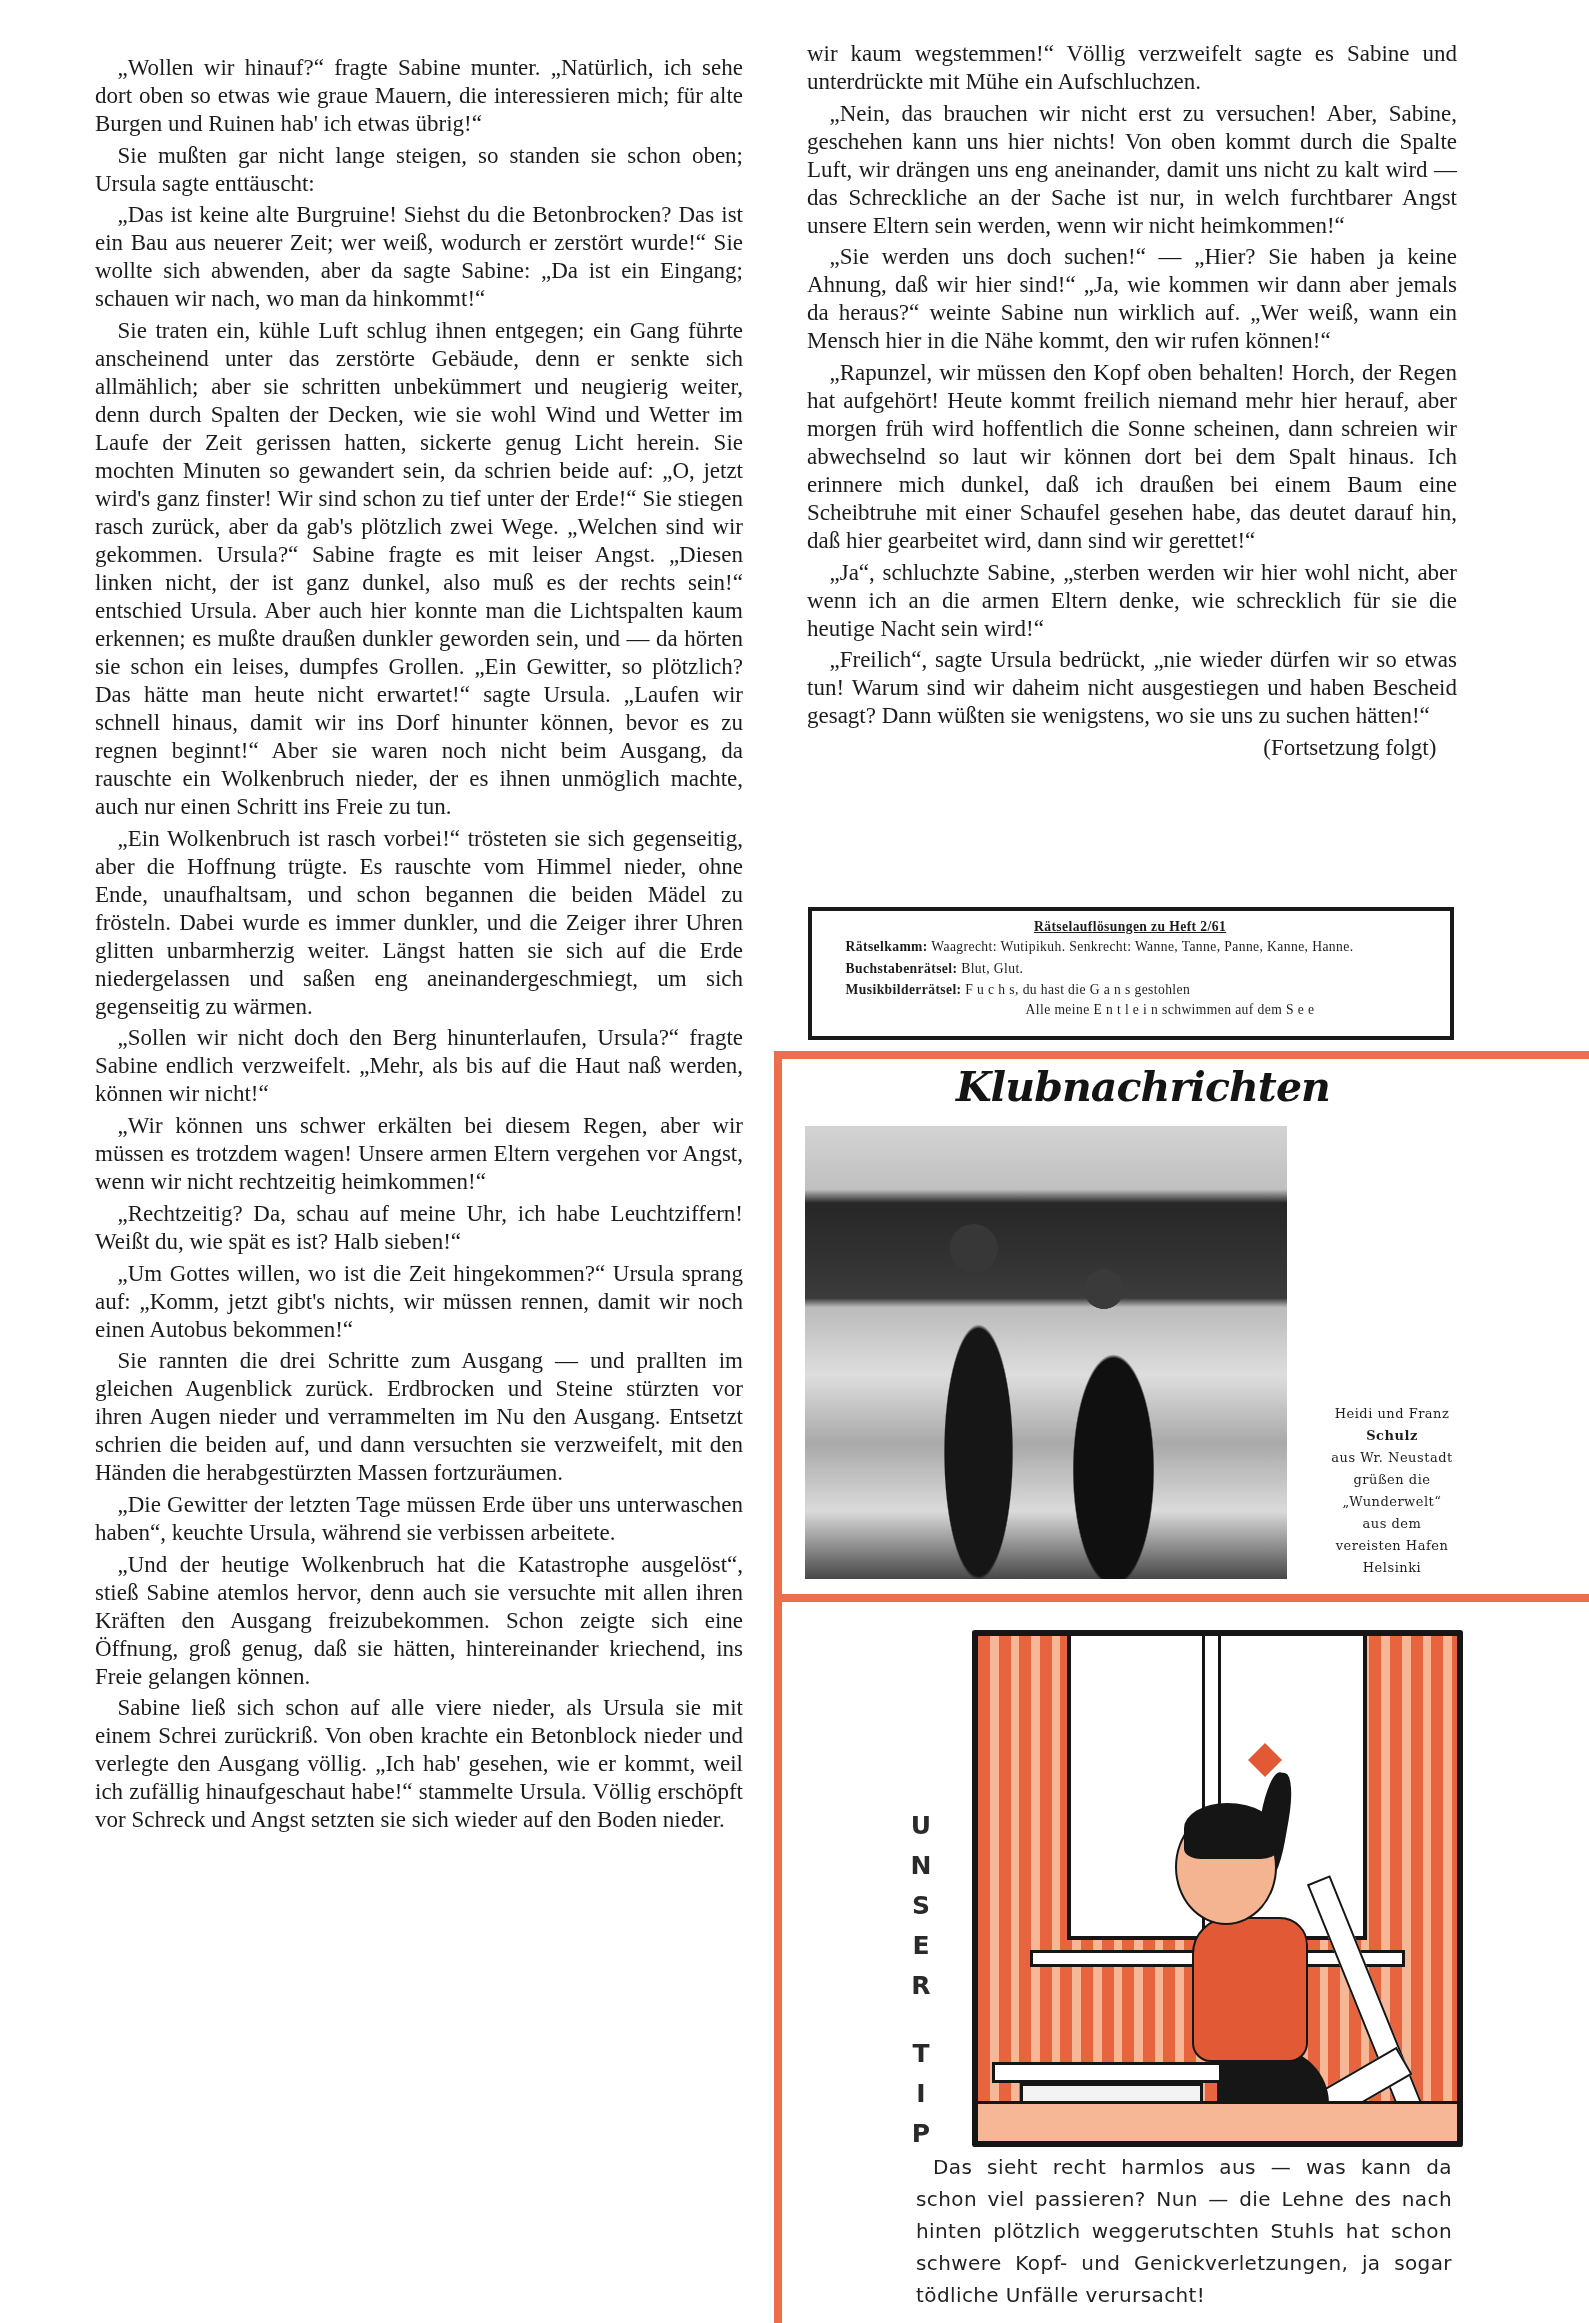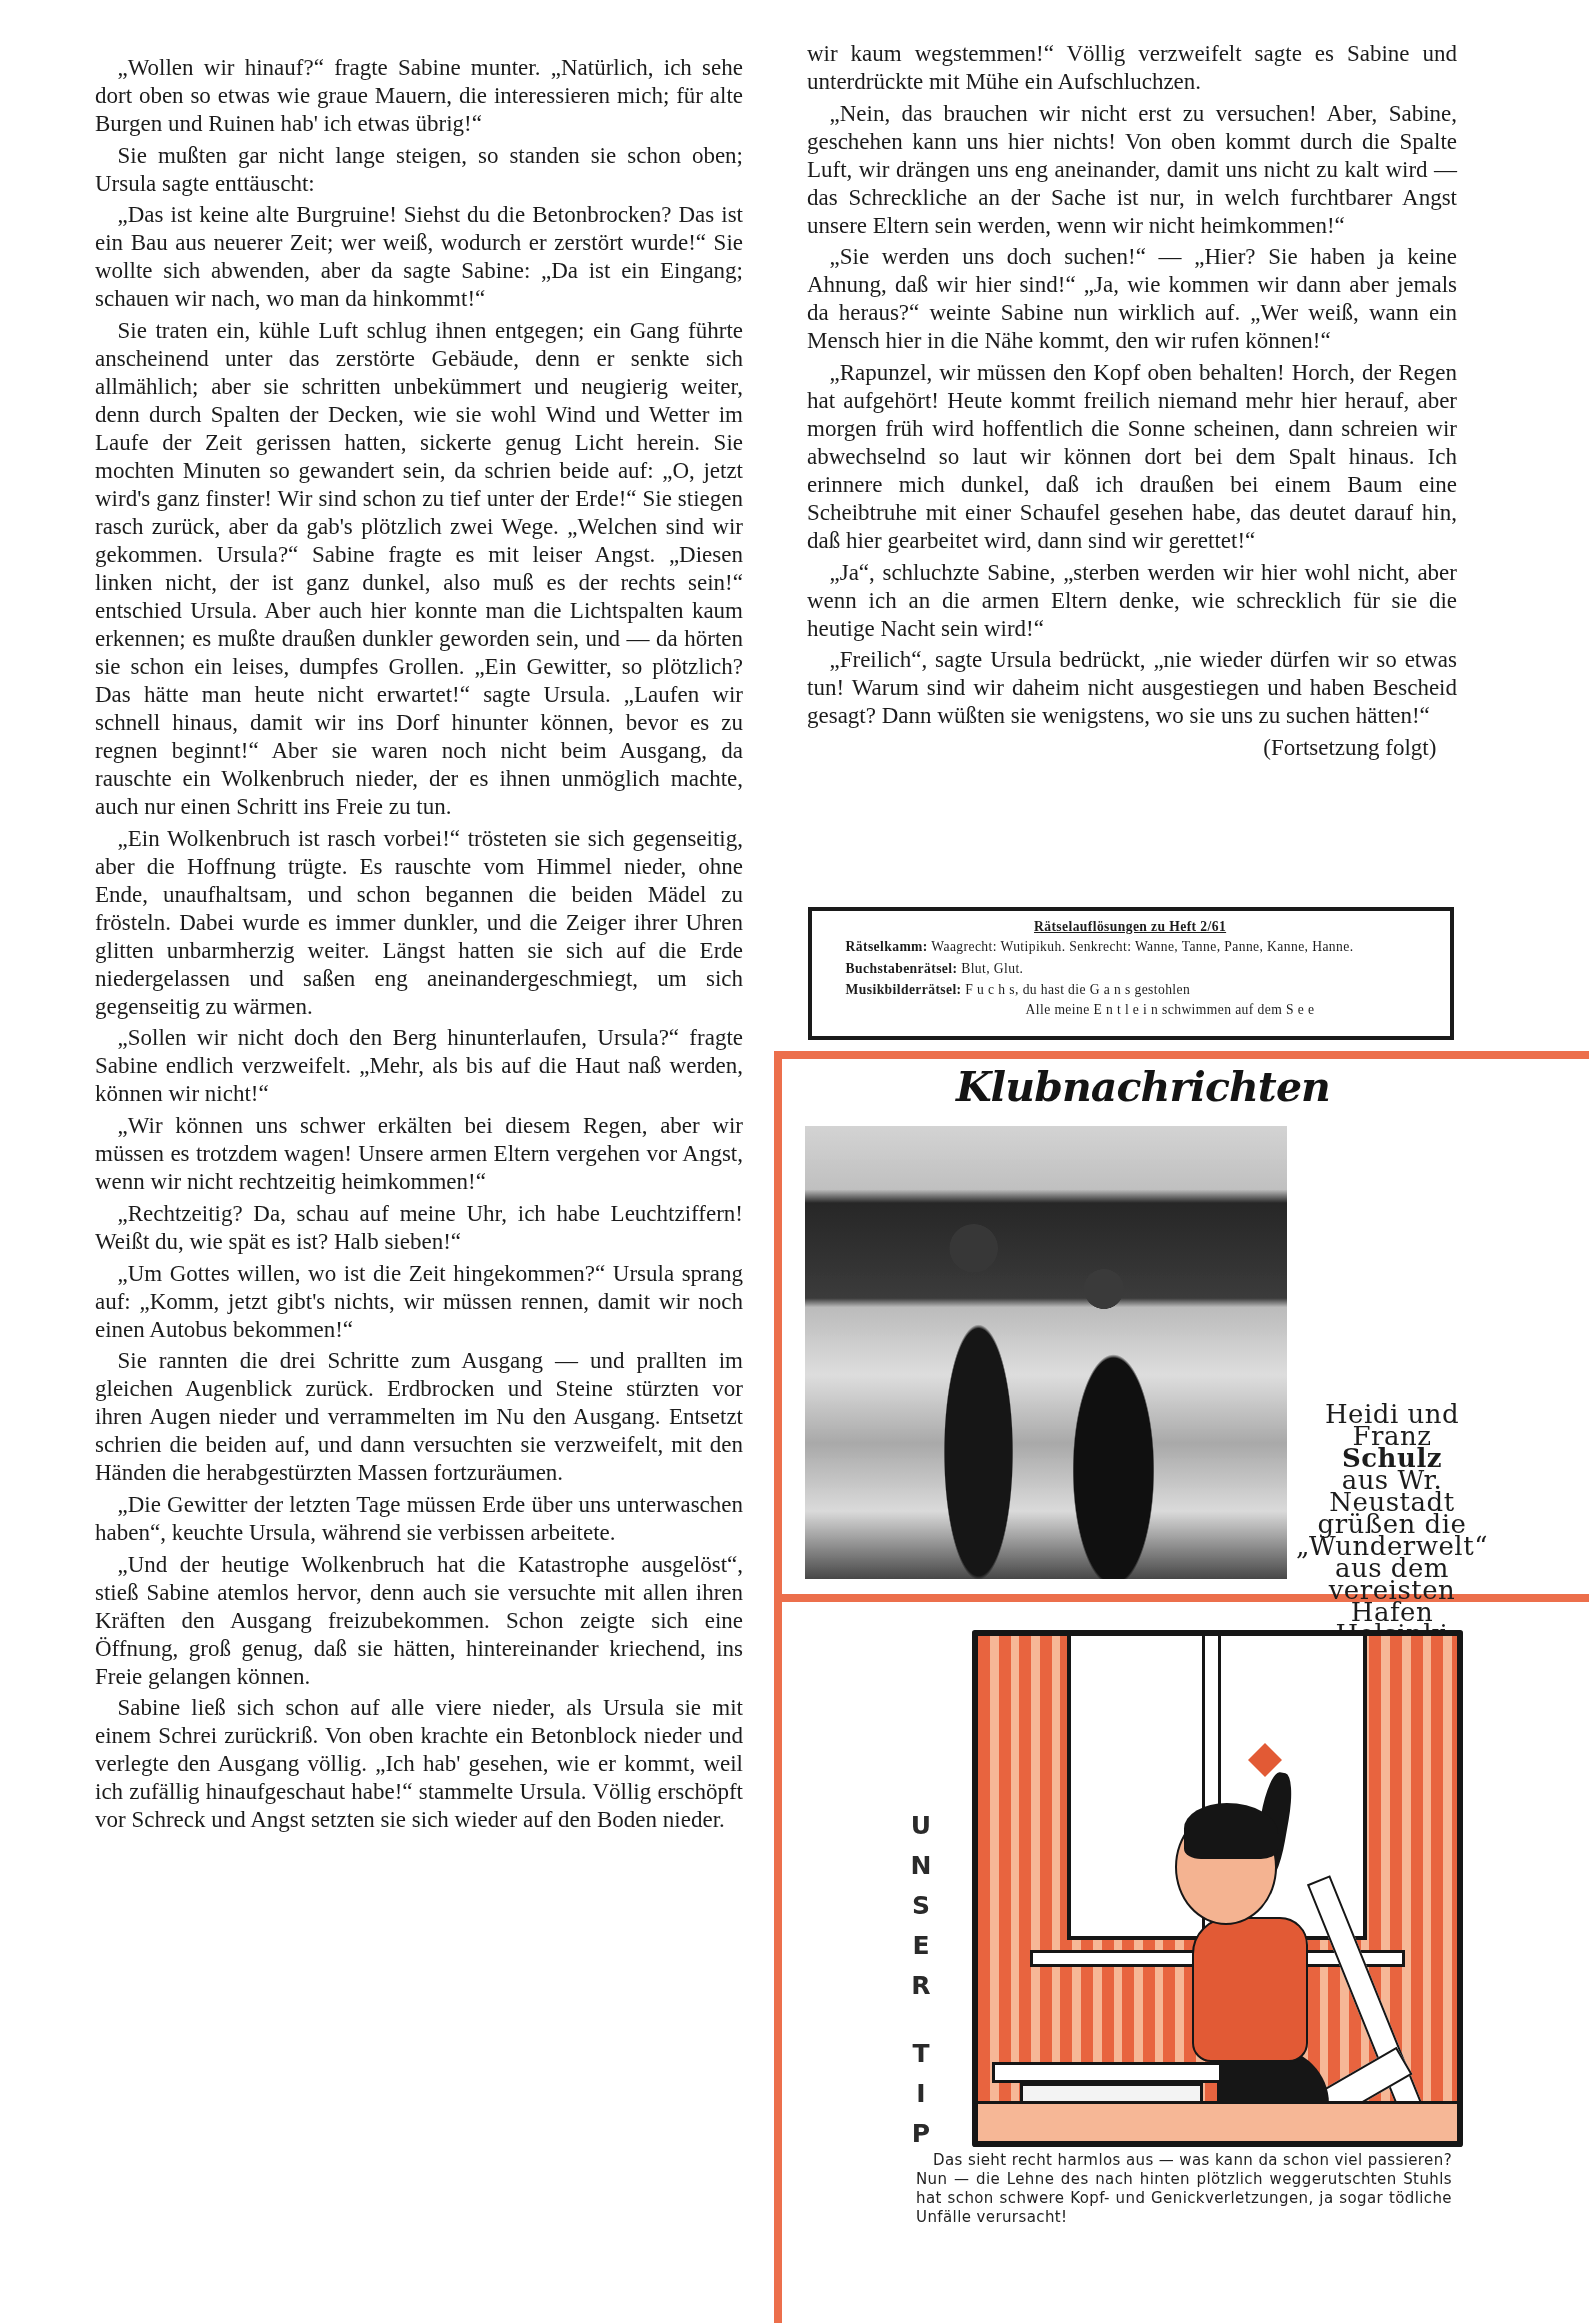--- a/index.html
+++ b/index.html
@@ -46,21 +46,21 @@
     background:
       radial-gradient(ellipse 56px 206px at 36% 72%, #1b1b1b 60%, transparent 62%),
       radial-gradient(ellipse 66px 187px at 64% 76%, #151515 60%, transparent 62%),
       radial-gradient(circle 34px at 35% 27%, #3a3a3a 70%, transparent 72%),
       radial-gradient(circle 28px at 62% 36%, #3d3d3d 70%, transparent 72%),
       linear-gradient(180deg, #cfcfcf 0%, #bdbdbd 14%, #2b2b2b 17%, #3e3e3e 38%, #b8b8b8 40%, #d9d9d9 55%, #a7a7a7 70%, #d6d6d6 85%, #4a4a4a 100%);
     filter: contrast(1.05);
   }
   .photo-caption {
     position: absolute; left: 1289px; top: 1403px; width: 206px; text-align: center;
-    font-size: 26px; line-height: 22px; font-family: "DejaVu Serif", serif; letter-spacing: 0.5px;
+    font-size: 13px; line-height: 22px; font-family: "DejaVu Serif", serif; letter-spacing: 0.5px;
   }
   .photo-caption b { font-weight: bold; }
 
   .tip-letters {
     position: absolute; left: 909px; top: 1806px; width: 24px;
     font-family: "DejaVu Sans", sans-serif; font-weight: bold; font-size: 25px;
     line-height: 40px; color: #2a2a2a; text-align: center;
   }
   .tip-letters .gap { height: 28px; }
   .illustration {
@@ -79,21 +79,21 @@
   .ill-girl-hair { position: absolute; left: 206px; top: 167px; width: 94px; height: 56px; background: #151515; border-radius: 50% 60% 20% 20%; }
   .ill-ponytail { position: absolute; left: 281px; top: 136px; width: 28px; height: 112px; background: #151515; border-radius: 40%; transform: rotate(10deg); }
   .ill-bow { position: absolute; left: 275px; top: 112px; width: 24px; height: 24px; background: #e25a35; transform: rotate(45deg); }
   .ill-skirt { position: absolute; left: 239px; top: 412px; width: 112px; height: 103px; background: #161616; border-radius: 19px 56px 9.4px 28px; }
   .ill-chair-back { position: absolute; left: 328px; top: 244px; width: 20.6px; height: 300px; background: #fff; border: 2.8px solid #161616; transform: rotate(-22deg); transform-origin: top; }
   .ill-chair-seat { position: absolute; left: 309px; top: 440px; width: 122px; height: 28px; background: #fff; border: 2.8px solid #161616; transform: rotate(-30deg); }
   .ill-floor { position: absolute; left: 0; bottom: 0; width: 100%; height: 37px; background: #f6b796; border-top: 3.7px solid #161616; }
 
   .tip-caption {
     position: absolute; left: 916px; top: 2151px; width: 536px; text-align: justify;
-    font-family: "DejaVu Sans", sans-serif; font-size: 15px; line-height: 19px;
+    font-family: "DejaVu Sans", sans-serif; font-size: 20px; line-height: 32px;
     letter-spacing: 0.4px; color: #222;
   }
   .tip-caption p { margin: 0; text-indent: 17px; }
 </style>
 </head>
 <body>
 
 <div class="col-left">
   <p class="para">„Wollen wir hinauf?“ fragte Sabine munter. „Natürlich, ich sehe dort oben so etwas wie graue Mauern, die interessieren mich; für alte Burgen und Ruinen hab' ich etwas übrig!“</p>
   <p class="para">Sie mußten gar nicht lange steigen, so standen sie schon oben; Ursula sagte enttäuscht:</p>

